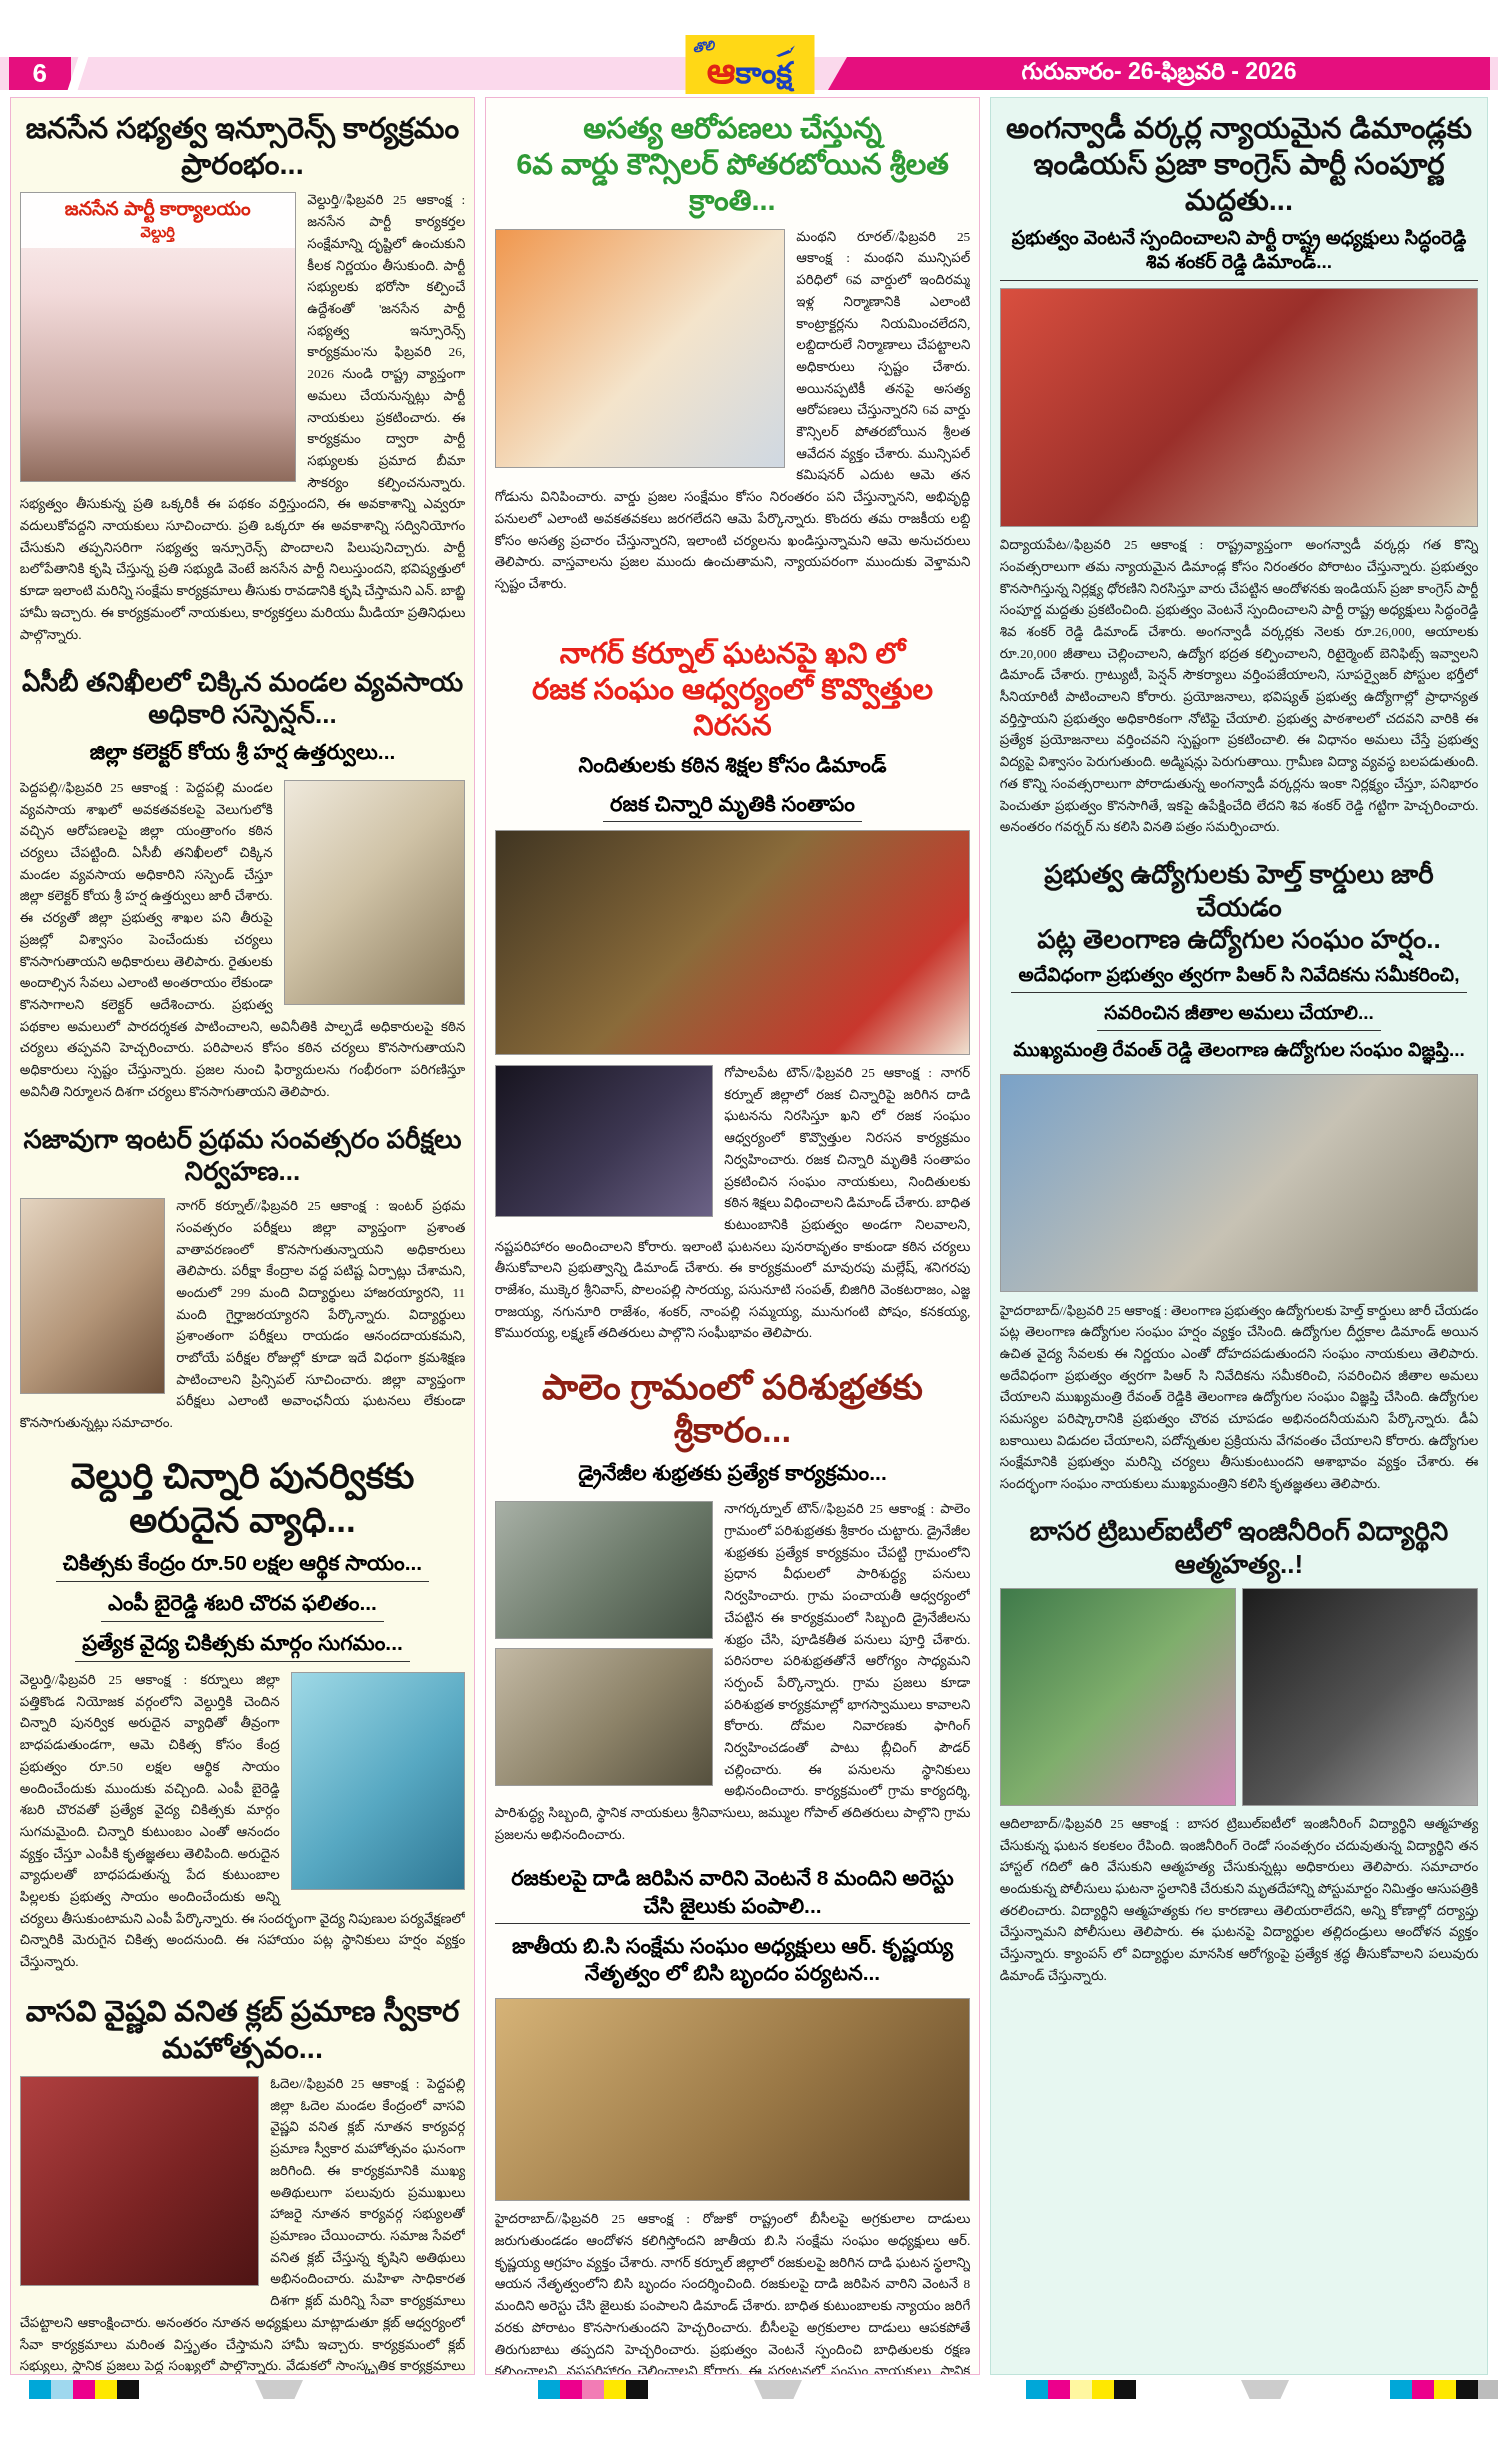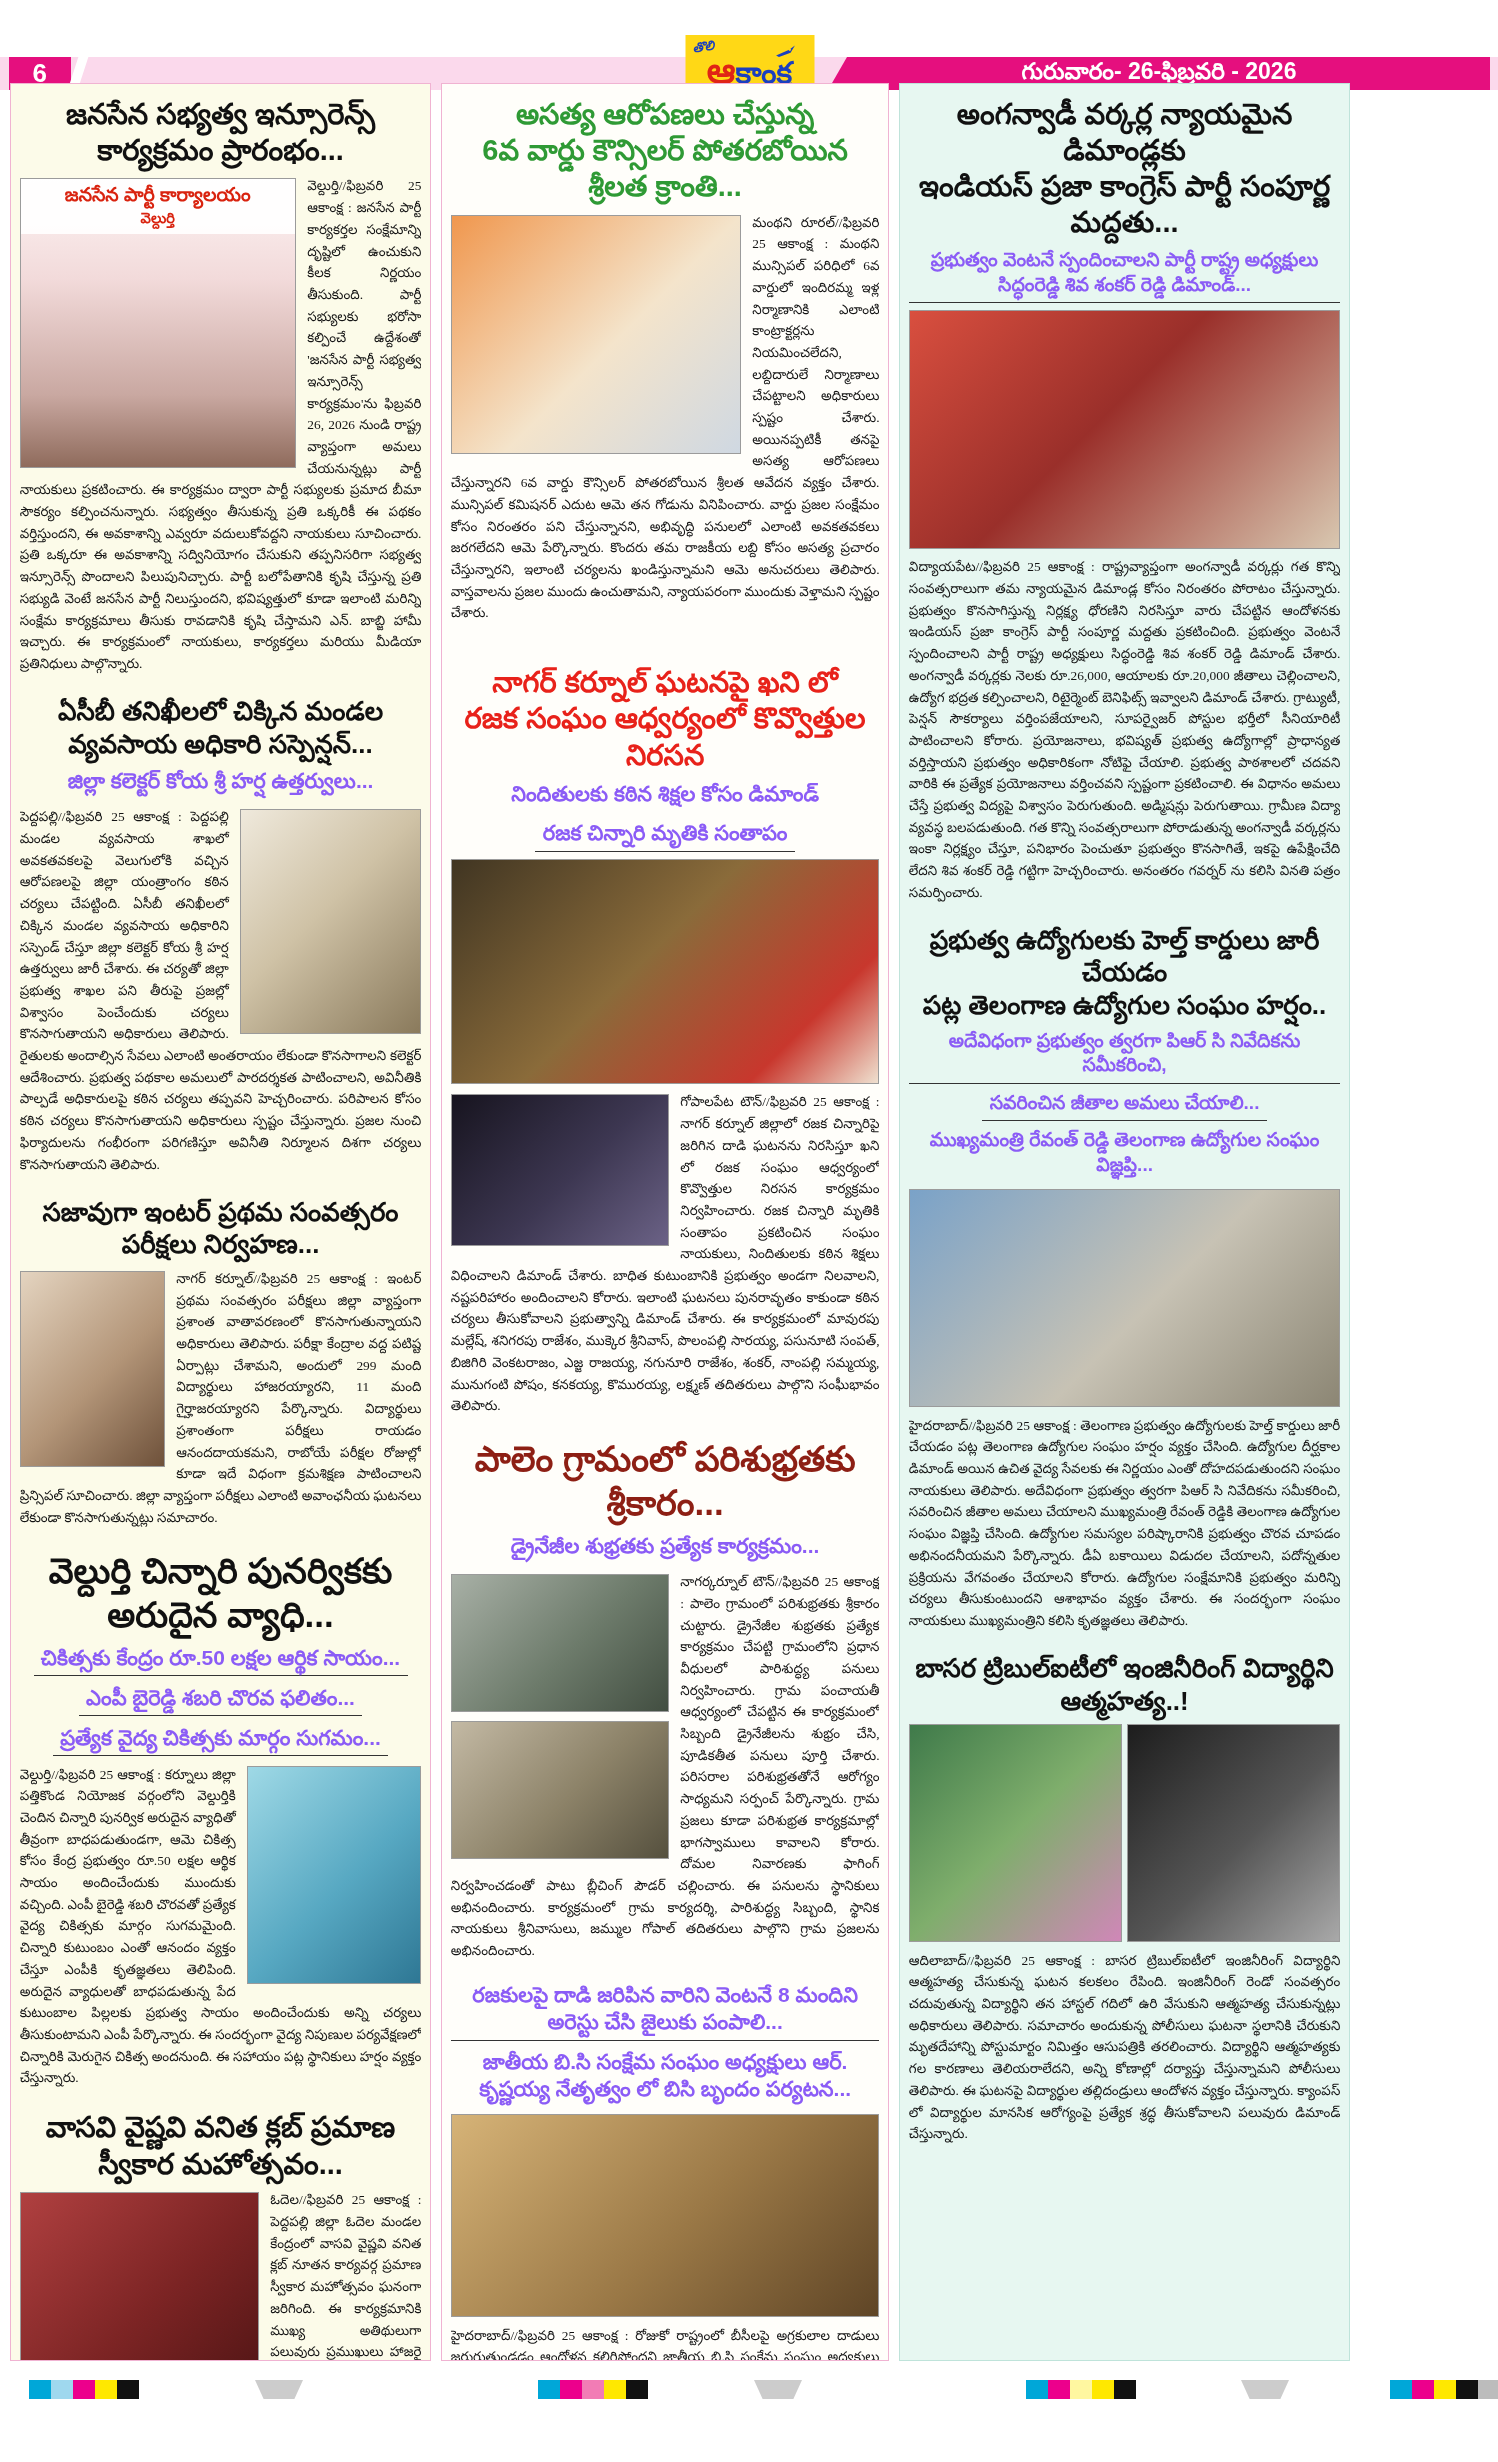--- a/index.html
+++ b/index.html
@@ -25,35 +25,35 @@
     position:absolute; left:50%; top:35px; transform:translateX(-50%);
     width:129px; height:59px; background:#ffd816; display:flex; align-items:center; justify-content:center;
     flex-direction:column; line-height:1;
   }
   .logo-top { font-size:13px; font-weight:bold; color:#1b3fbf; font-style:italic; align-self:flex-start; margin-left:7.3px; transform:rotate(-8deg); }
   .logo-main { font-size:30px; font-weight:bold; color:#1b3fbf; position:relative; }
   .logo-main .first { color:#e02415; font-size:36px; }
   .pen-nib { position:absolute; right:-4.4px; top:-8.7px; }
 
   
-  .cols { position:absolute; left:10px; top:83px; width:1340px; display:flex; gap:10px; }
+  .cols { position:absolute; left:10px; top:97px; width:1478px; display:flex; gap:10px; }
   .col { height:2278px; overflow:hidden; padding:7.3px 8.7px; }
   .col-left  { width:465px;  background:#fcfbe9; border:1.5px solid #f0b3d2; }
   .col-mid   { width:495px;  background:#fffefa; border:0.7px solid #f0b3d2; }
   .col-right { width:498px;  background:#e7f7f1; border:1.5px solid #bfe3da; }
 
   article { margin-bottom:16px; overflow:hidden; }
   .hl { text-align:center; font-weight:bold; color:#111111; line-height:1.25; margin:4.4px 0 7.3px 0; }
   .hl-40 { font-size:29px; } .hl-44 { font-size:35px; } .hl-36 { font-size:26px; }
   .hl-green  { color:#2f9a35; }
   .hl-red    { color:#e8221a;margin-top:24px; }
   .hl-maroon { color:#8d1f14; }
   .hl-blue   { color:#1f2bd6; }
   .sub {
-    display:block; text-align:center; font-weight:bold; font-size:21px; color:#8b5cf6;
+    display:block; text-align:center; font-weight:bold; font-size:21px; color:#000000;
     margin:2.9px auto 7.3px auto; line-height:1.3;
   }
   .sub > span { display:inline-block; border-bottom:1.5px solid #333; padding:0 7.3px 4.4px 7.3px; }
   .sub.nounder > span { border-bottom:none; }
   .body {
     font-size:13.4px; line-height:1.62; text-align:justify; color:#141414;
     font-family:"Liberation Serif", serif;
   }
   .photo { border:0.7px solid #9b9b9b; margin:2.9px 10px 5.8px 0; position:relative; overflow:hidden; }
   .fl { float:left;  margin:2.9px 11.6px 5.8px 0;padding-left:48px; }

